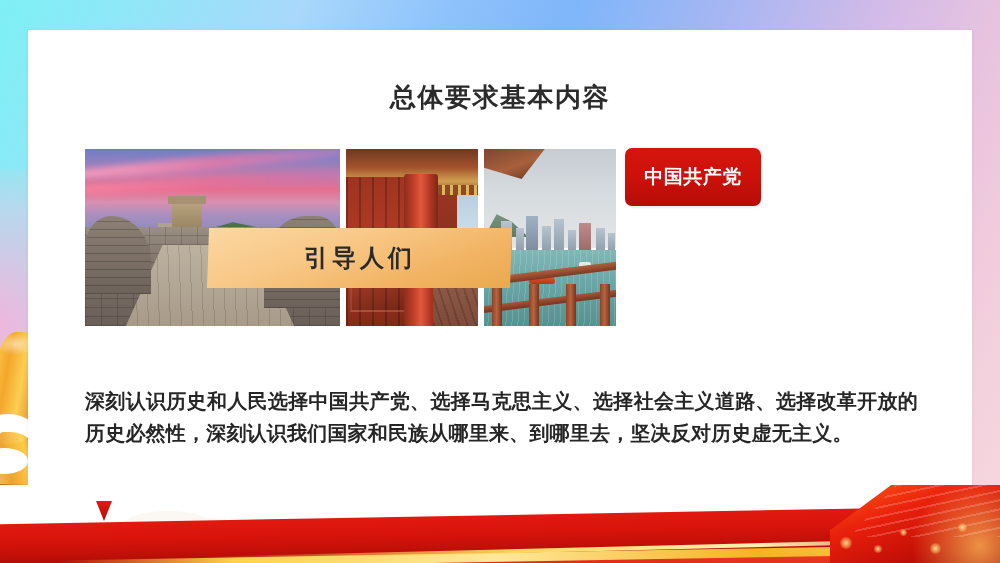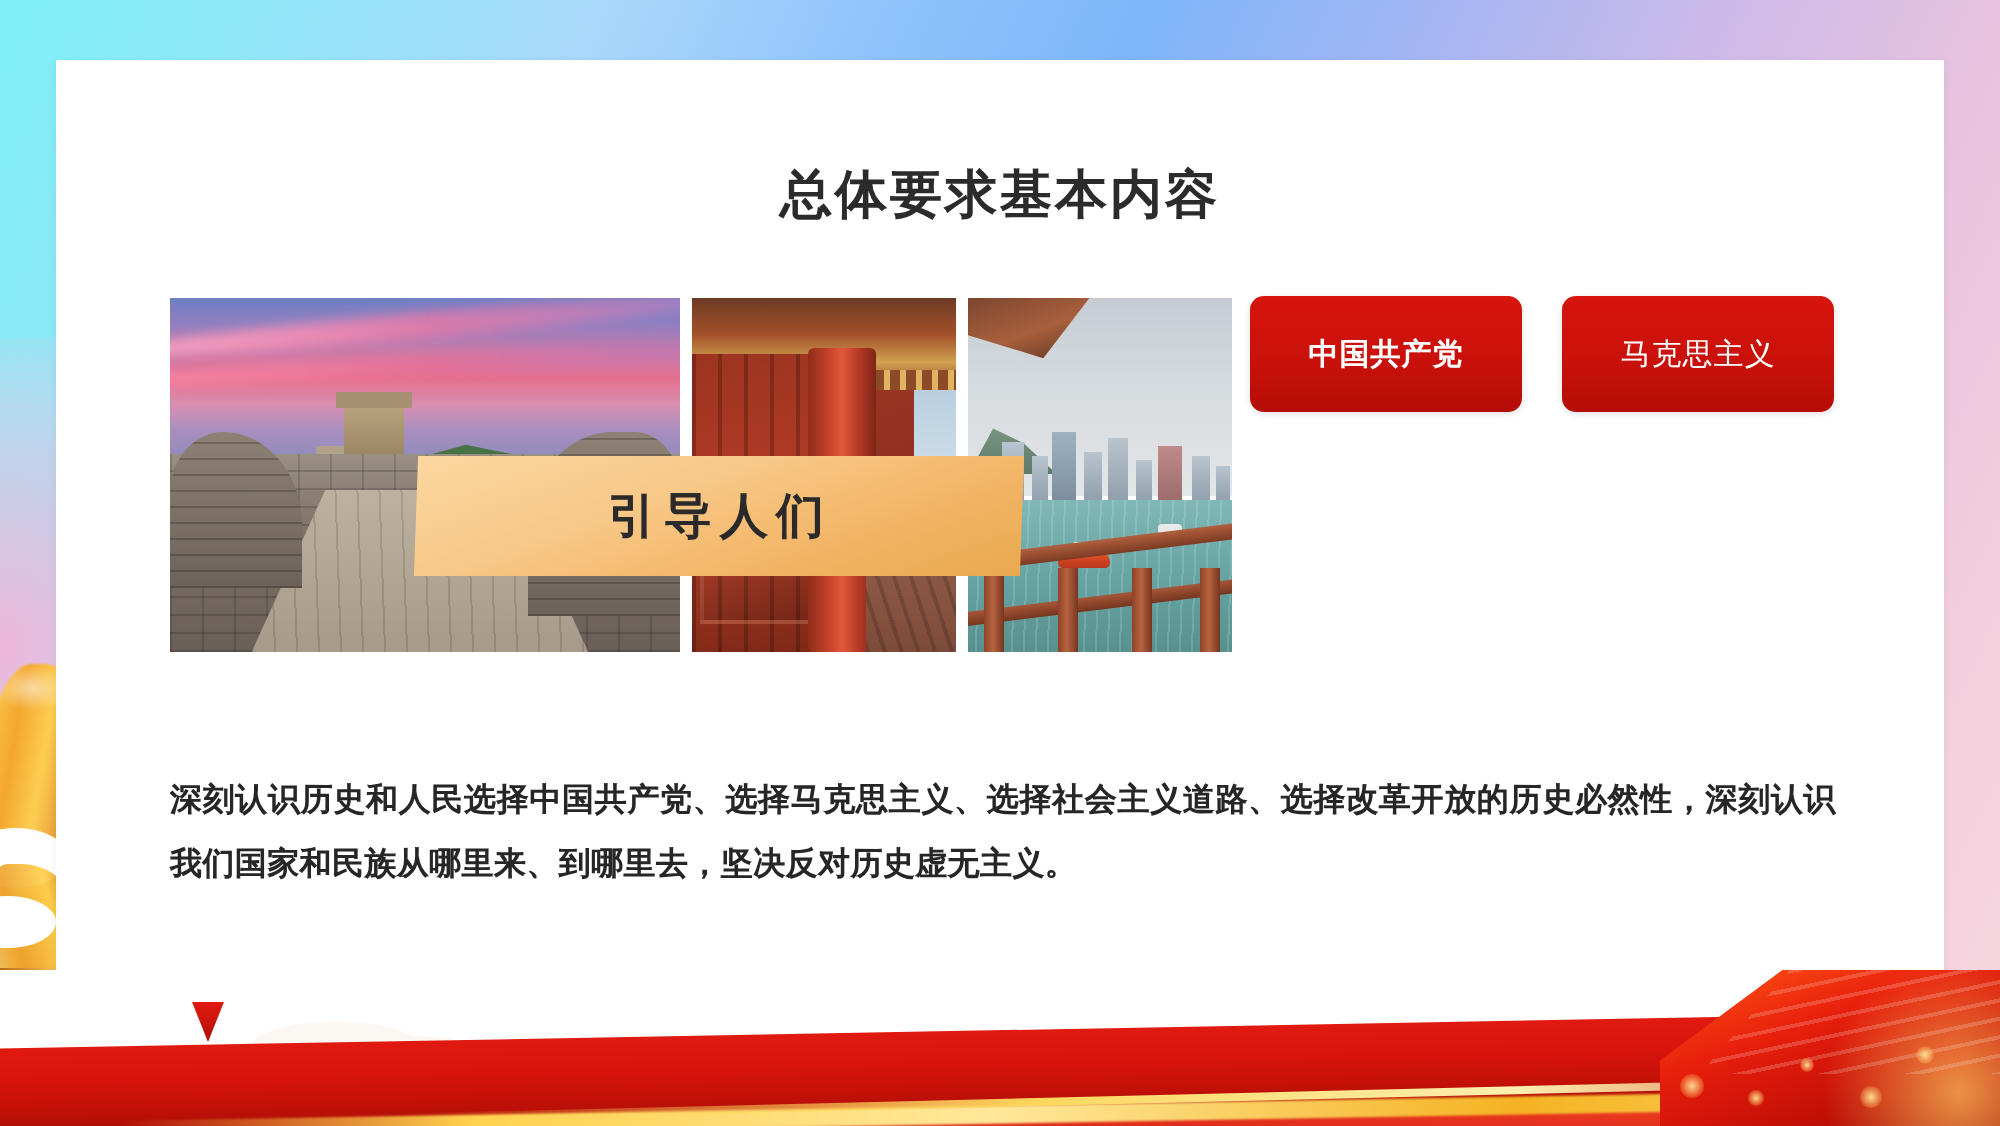--- a/index.html
+++ b/index.html
@@ -309,31 +309,31 @@
   .kw-grid{
     position:absolute; left:597px; top:118px;
     width:292px; height:180px;
     display:grid; grid-template-columns:136px 136px; grid-template-rows:58px 58px;
     column-gap:20px; row-gap:56px;
   }
   .kw{
     background:linear-gradient(180deg,#d6150d 0%,#c9110a 55%,#b40d06 100%);
     border-radius:7px;
     display:flex; align-items:center; justify-content:center;
-    color:#ffffff; font-size:15px; letter-spacing:.5px;
+    color:#ffffff; font-size:19px; letter-spacing:.5px;
     box-shadow:0 1px 3px rgba(0,0,0,.12);
   }
   .kw.b{ font-weight:700; }
   .kw.n{ font-weight:400; }
   .kw.wide{ font-size:14.5px; }
 
   
   .body-text{
     position:absolute; left:57px; top:355px; width:833px;
-    font-size:16px; font-weight:700; color:#262626;
+    font-size:20px; font-weight:700; color:#262626;
     line-height:32px; letter-spacing:.2px;
     text-align:justify;
   }
 </style>
 </head>
 <body>
 
 <div class="bg">
   <div class="bg-left-glow"></div>
   <div class="gold-ornament"></div>
@@ -399,21 +399,20 @@
       </div>
     </div>
   </div>
 
   <div class="gold-banner">
     <span>引导人们</span>
   </div>
 
   <div class="kw-grid">
     <div class="kw b">中国共产党</div>
-    <div class="kw n">马克思主义</div>
   </div>
 
   <div class="body-text">深刻认识历史和人民选择中国共产党、选择马克思主义、选择社会主义道路、选择改革开放的历史必然性，深刻认识我们国家和民族从哪里来、到哪里去，坚决反对历史虚无主义。</div>
 
 </div>
 
 <div class="ribbon-wrap">
   <div class="ribbon-white"></div>
   <div class="red-flag-small"></div>
   <div class="cloud-deco"></div>

